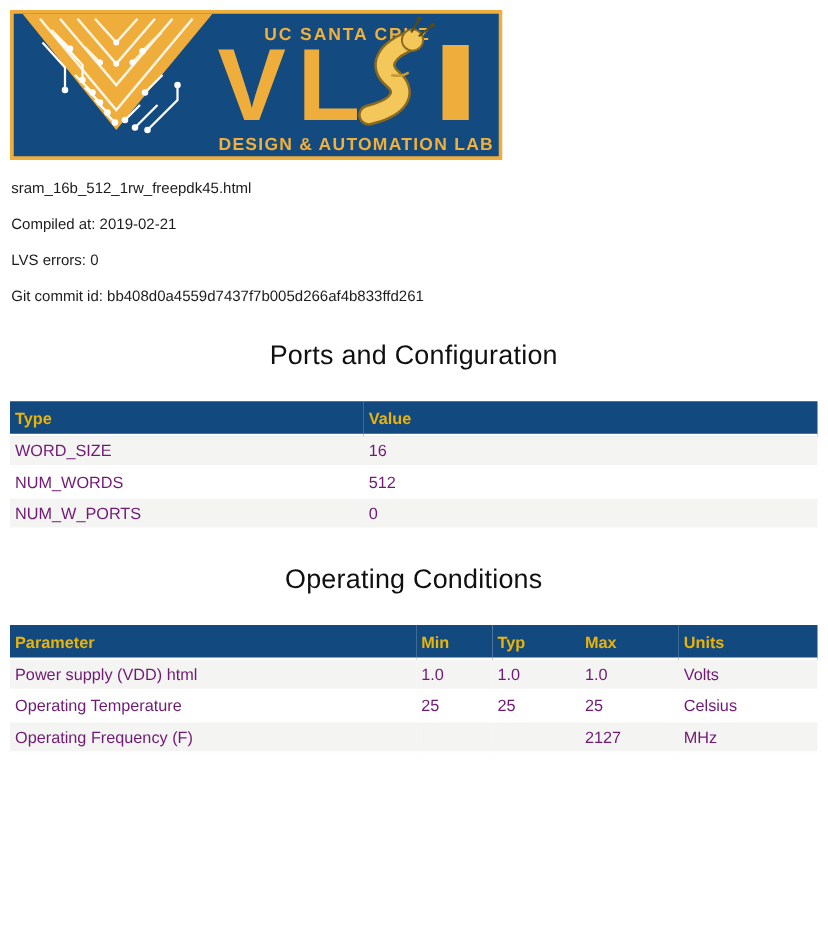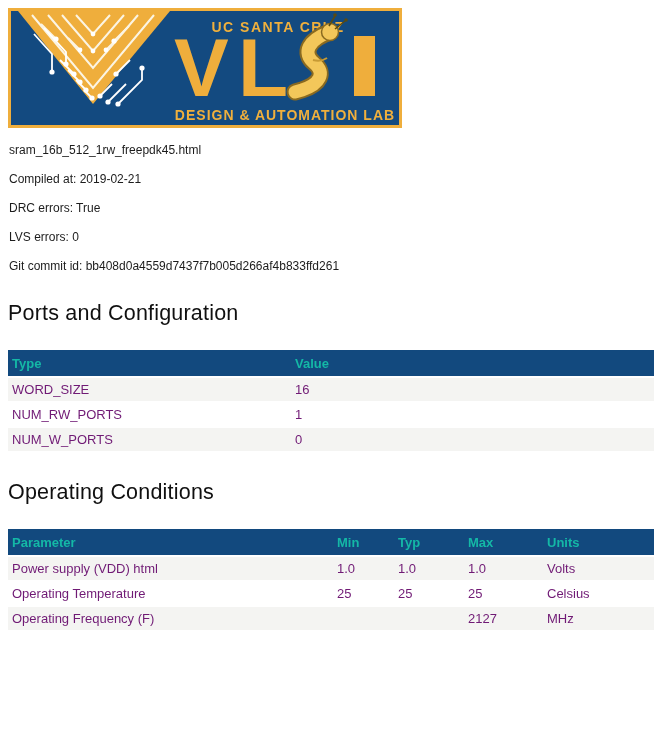--- a/index.html
+++ b/index.html
@@ -23,33 +23,34 @@
   }
   p.info.first { margin-top: 14px; }
 
   
   h2.section {
     font-size: 21.5px;
     font-weight: 400;
     color: #101010;
     margin: 27px 0 24px 0;
     letter-spacing: 0.2px;
+    text-align: center;
   }
 
   
   table.report {
     width: 100%;
     border-collapse: separate;
     border-spacing: 0;
     table-layout: fixed;
     font-size: 13px;
   }
   table.report thead th {
     background: #12497E;
-    color: #14b8a6;
+    color: #eab308;
     font-weight: 700;
     text-align: left;
     height: 26px;
     padding: 0 0 0 4px;
     border-bottom: 2px solid #ffffff;
   }
   table.report tbody td {
     height: 23px;
     padding: 0 0 0 4px;
     border-bottom: 2px solid #ffffff;
@@ -137,21 +138,20 @@
         <path d="M305,52 q8,2 14,-2" stroke="#C79A34" stroke-width="2" fill="none"></path>
       </g>
       <rect x="346" y="28" width="21" height="60" fill="#EFAE3C"></rect>
     </g>
 
     <text x="277" y="112" text-anchor="middle" fill="#F0B03C" font-size="14" font-weight="700" letter-spacing="1" font-family="Liberation Sans, sans-serif">DESIGN &amp; AUTOMATION LAB</text>
   </svg>
 
   <p class="info first">sram_16b_512_1rw_freepdk45.html</p>
   <p class="info">Compiled at: 2019-02-21</p>
-  <p class="info">DRC errors: True</p>
   <p class="info">LVS errors: 0</p>
   <p class="info">Git commit id: bb408d0a4559d7437f7b005d266af4b833ffd261</p>
 
   <h2 class="section">Ports and Configuration</h2>
 
   <table class="report">
     <colgroup>
         <col style="width:283px">
         <col>
       </colgroup>
@@ -160,22 +160,22 @@
         <th>Type</th>
         <th>Value</th>
       </tr>
     </thead>
     <tbody>
       <tr>
         <td>WORD_SIZE</td>
         <td>16</td>
       </tr>
       <tr>
-        <td>NUM_RW_PORTS</td>
-        <td>1</td>
+        <td>NUM_WORDS</td>
+        <td>512</td>
       </tr>
       <tr>
         <td>NUM_W_PORTS</td>
         <td>0</td>
       </tr>
     </tbody>
   </table>
 
   <h2 class="section">Operating Conditions</h2>
 

